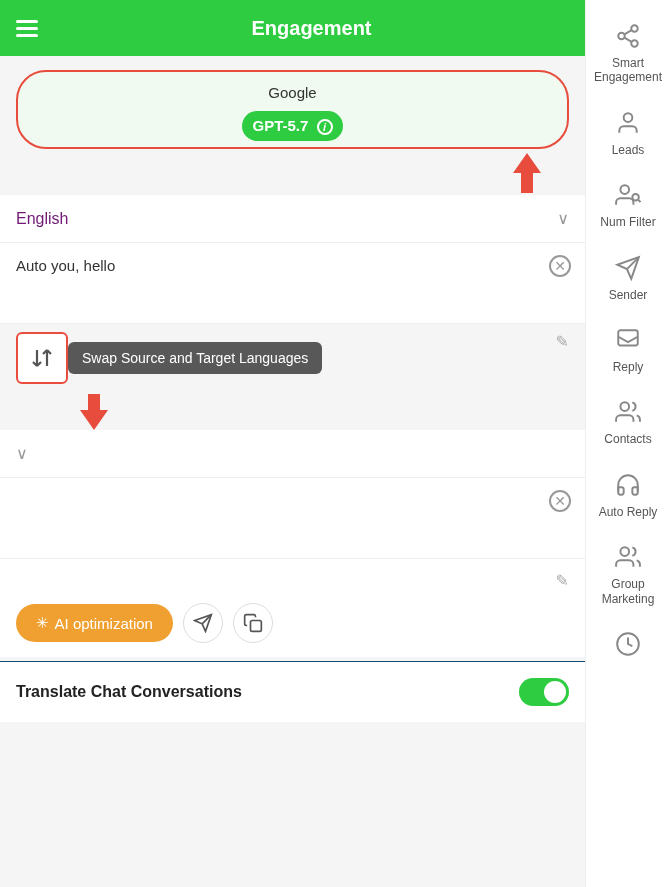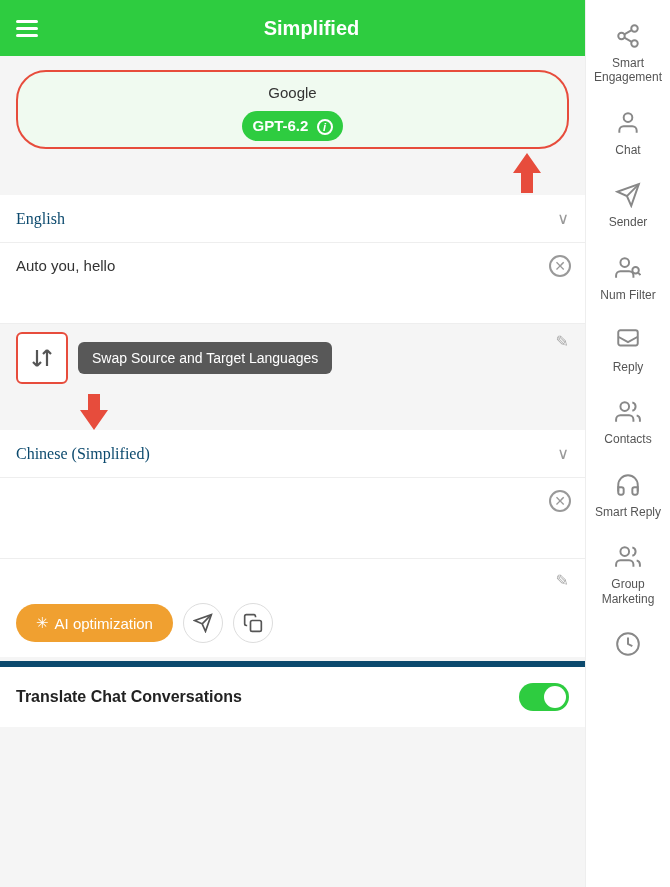--- a/index.html
+++ b/index.html
@@ -106,22 +106,21 @@
     .lang-dropdown {
       display: flex;
       align-items: center;
       justify-content: space-between;
       padding: 14px 16px;
       border-bottom: 1px solid #eee;
       cursor: pointer;
     }
     .lang-dropdown-label {
       font-size: 16px;
-      color: #0c4a6e;
-      font-family: Liberation Serif, serif;
+      color: #701a75;
     }
     .chevron-icon {
       font-size: 16px;
       color: #999;
     }
 
     .text-input-area {
       position: relative;
       padding: 12px 16px;
       min-height: 80px;
@@ -162,21 +161,20 @@
       position: absolute;
       right: 16px;
       top: 8px;
       color: #aaa;
       font-size: 16px;
       cursor: pointer;
     }
     .swap-btn-wrap {
       display: flex;
       align-items: center;
-      gap: 10px;
     }
     .swap-btn {
       width: 52px;
       height: 52px;
       border: 2px solid #e74c3c;
       border-radius: 6px;
       background: white;
       display: flex;
       align-items: center;
       justify-content: center;
@@ -258,21 +256,21 @@
       color: #555;
     }
 
     
     .translate-chat-bar {
       display: flex;
       align-items: center;
       justify-content: space-between;
       padding: 16px 16px;
       background: white;
-      border-top: 6px solid #0c4a6e;
+      border-top: 1px solid #0c4a6e;
       margin-top: 4px;
     }
     .translate-chat-label {
       font-size: 16px;
       font-weight: 600;
       color: #222;
     }
     .toggle-switch {
       width: 50px;
       height: 28px;
@@ -351,28 +349,28 @@
 <body>
 
 <div class="main-content">
 
   <div class="header">
     <div class="hamburger-icon">
       <span></span>
         <span></span>
         <span></span>
     </div>
-    <div class="header-title">Simplified</div>
+    <div class="header-title">Engagement</div>
   </div>
 
   <div class="engine-selector-wrap">
     <div class="engine-selector">
       <button class="engine-btn">Google</button>
       <button class="engine-btn active">
-        <span>GPT-6.2</span>
+        <span>GPT-5.7</span>
         <span class="info-icon">i</span>
       </button>
     </div>
   </div>
 
   <div style="display:flex;justify-content:flex-end;padding-right:44px;margin-top:-6px;margin-bottom:2px;">
     <svg width="28" height="40" viewBox="0 0 28 40" class="big-red-arrow">
       <polygon points="14,0 28,20 20,20 20,40 8,40 8,20 0,20" fill="#e74c3c"></polygon>
     </svg>
   </div>
@@ -401,21 +399,20 @@
   </div>
 
   <div style="display:flex;justify-content:flex-start;padding-left:80px;margin-top:2px;margin-bottom:0;">
     <svg width="28" height="36" viewBox="0 0 28 36" class="big-red-arrow">
       <polygon points="14,36 0,16 8,16 8,0 20,0 20,16 28,16" fill="#e74c3c"></polygon>
     </svg>
   </div>
 
   <div class="target-section">
     <div class="lang-dropdown">
-      <span class="lang-dropdown-label">Chinese (Simplified)</span>
       <span class="chevron-icon">∨</span>
     </div>
     <div class="text-input-area">
       <button class="clear-btn">✕</button>
     </div>
   </div>
 
   <div class="bottom-area">
     <span class="edit-icon-bottom">✎</span>
     <div class="bottom-actions">
@@ -460,48 +457,48 @@
     <span class="item-label">Smart Engagement</span>
   </div>
 
   <div class="sidebar-item">
     <div class="icon-wrap">
       <svg width="26" height="26" viewBox="0 0 24 24" fill="none" stroke="#888" stroke-width="1.8">
         <path d="M20 21v-2a4 4 0 0 0-4-4H8a4 4 0 0 0-4 4v2"></path>
         <circle cx="12" cy="7" r="4"></circle>
       </svg>
     </div>
-    <span class="item-label">Chat</span>
-  </div>
-
-  <div class="sidebar-item">
-    <div class="icon-wrap">
-      <svg width="26" height="26" viewBox="0 0 24 24" fill="none" stroke="#888" stroke-width="1.8">
-        <line x1="22" y1="2" x2="11" y2="13"></line>
-        <polygon points="22 2 15 22 11 13 2 9 22 2"></polygon>
-      </svg>
-    </div>
-    <span class="item-label">Sender</span>
+    <span class="item-label">Leads</span>
   </div>
 
   <div class="sidebar-item">
     <div class="icon-wrap">
       <svg width="26" height="26" viewBox="0 0 24 24" fill="none" stroke="#888" stroke-width="1.8">
         <path d="M17 21v-2a4 4 0 0 0-4-4H5a4 4 0 0 0-4 4v2"></path>
         <circle cx="9" cy="7" r="4"></circle>
         <circle cx="19" cy="14" r="3"></circle>
         <line x1="21.5" y1="16.5" x2="23.5" y2="18.5"></line>
       </svg>
     </div>
     <span class="item-label">Num Filter</span>
   </div>
 
   <div class="sidebar-item">
     <div class="icon-wrap">
       <svg width="26" height="26" viewBox="0 0 24 24" fill="none" stroke="#888" stroke-width="1.8">
+        <line x1="22" y1="2" x2="11" y2="13"></line>
+        <polygon points="22 2 15 22 11 13 2 9 22 2"></polygon>
+      </svg>
+    </div>
+    <span class="item-label">Sender</span>
+  </div>
+
+  <div class="sidebar-item">
+    <div class="icon-wrap">
+      <svg width="26" height="26" viewBox="0 0 24 24" fill="none" stroke="#888" stroke-width="1.8">
         <rect x="3" y="3" width="18" height="14" rx="2"></rect>
         <polyline points="3 9 12 14 21 9"></polyline>
       </svg>
     </div>
     <span class="item-label">Reply</span>
   </div>
 
   <div class="sidebar-item">
     <div class="icon-wrap">
       <svg width="26" height="26" viewBox="0 0 24 24" fill="none" stroke="#888" stroke-width="1.8">
@@ -516,21 +513,21 @@
 
 
   <div class="sidebar-item">
     <div class="icon-wrap">
       <svg width="26" height="26" viewBox="0 0 24 24" fill="none" stroke="#888" stroke-width="1.8">
         <path d="M3 18v-6a9 9 0 0 1 18 0v6"></path>
         <path d="M21 19a2 2 0 0 1-2 2h-1a2 2 0 0 1-2-2v-3a2 2 0 0 1 2-2h3z"></path>
         <path d="M3 19a2 2 0 0 0 2 2h1a2 2 0 0 0 2-2v-3a2 2 0 0 0-2-2H3z"></path>
       </svg>
     </div>
-    <span class="item-label">Smart Reply</span>
+    <span class="item-label">Auto Reply</span>
   </div>
 
   <div class="sidebar-item">
     <div class="icon-wrap">
       <svg width="26" height="26" viewBox="0 0 24 24" fill="none" stroke="#888" stroke-width="1.8">
         <path d="M17 21v-2a4 4 0 0 0-4-4H5a4 4 0 0 0-4 4v2"></path>
         <circle cx="9" cy="7" r="4"></circle>
         <path d="M23 21v-2a4 4 0 0 0-3-3.87"></path>
         <path d="M16 3.13a4 4 0 0 1 0 7.75"></path>
       </svg>

